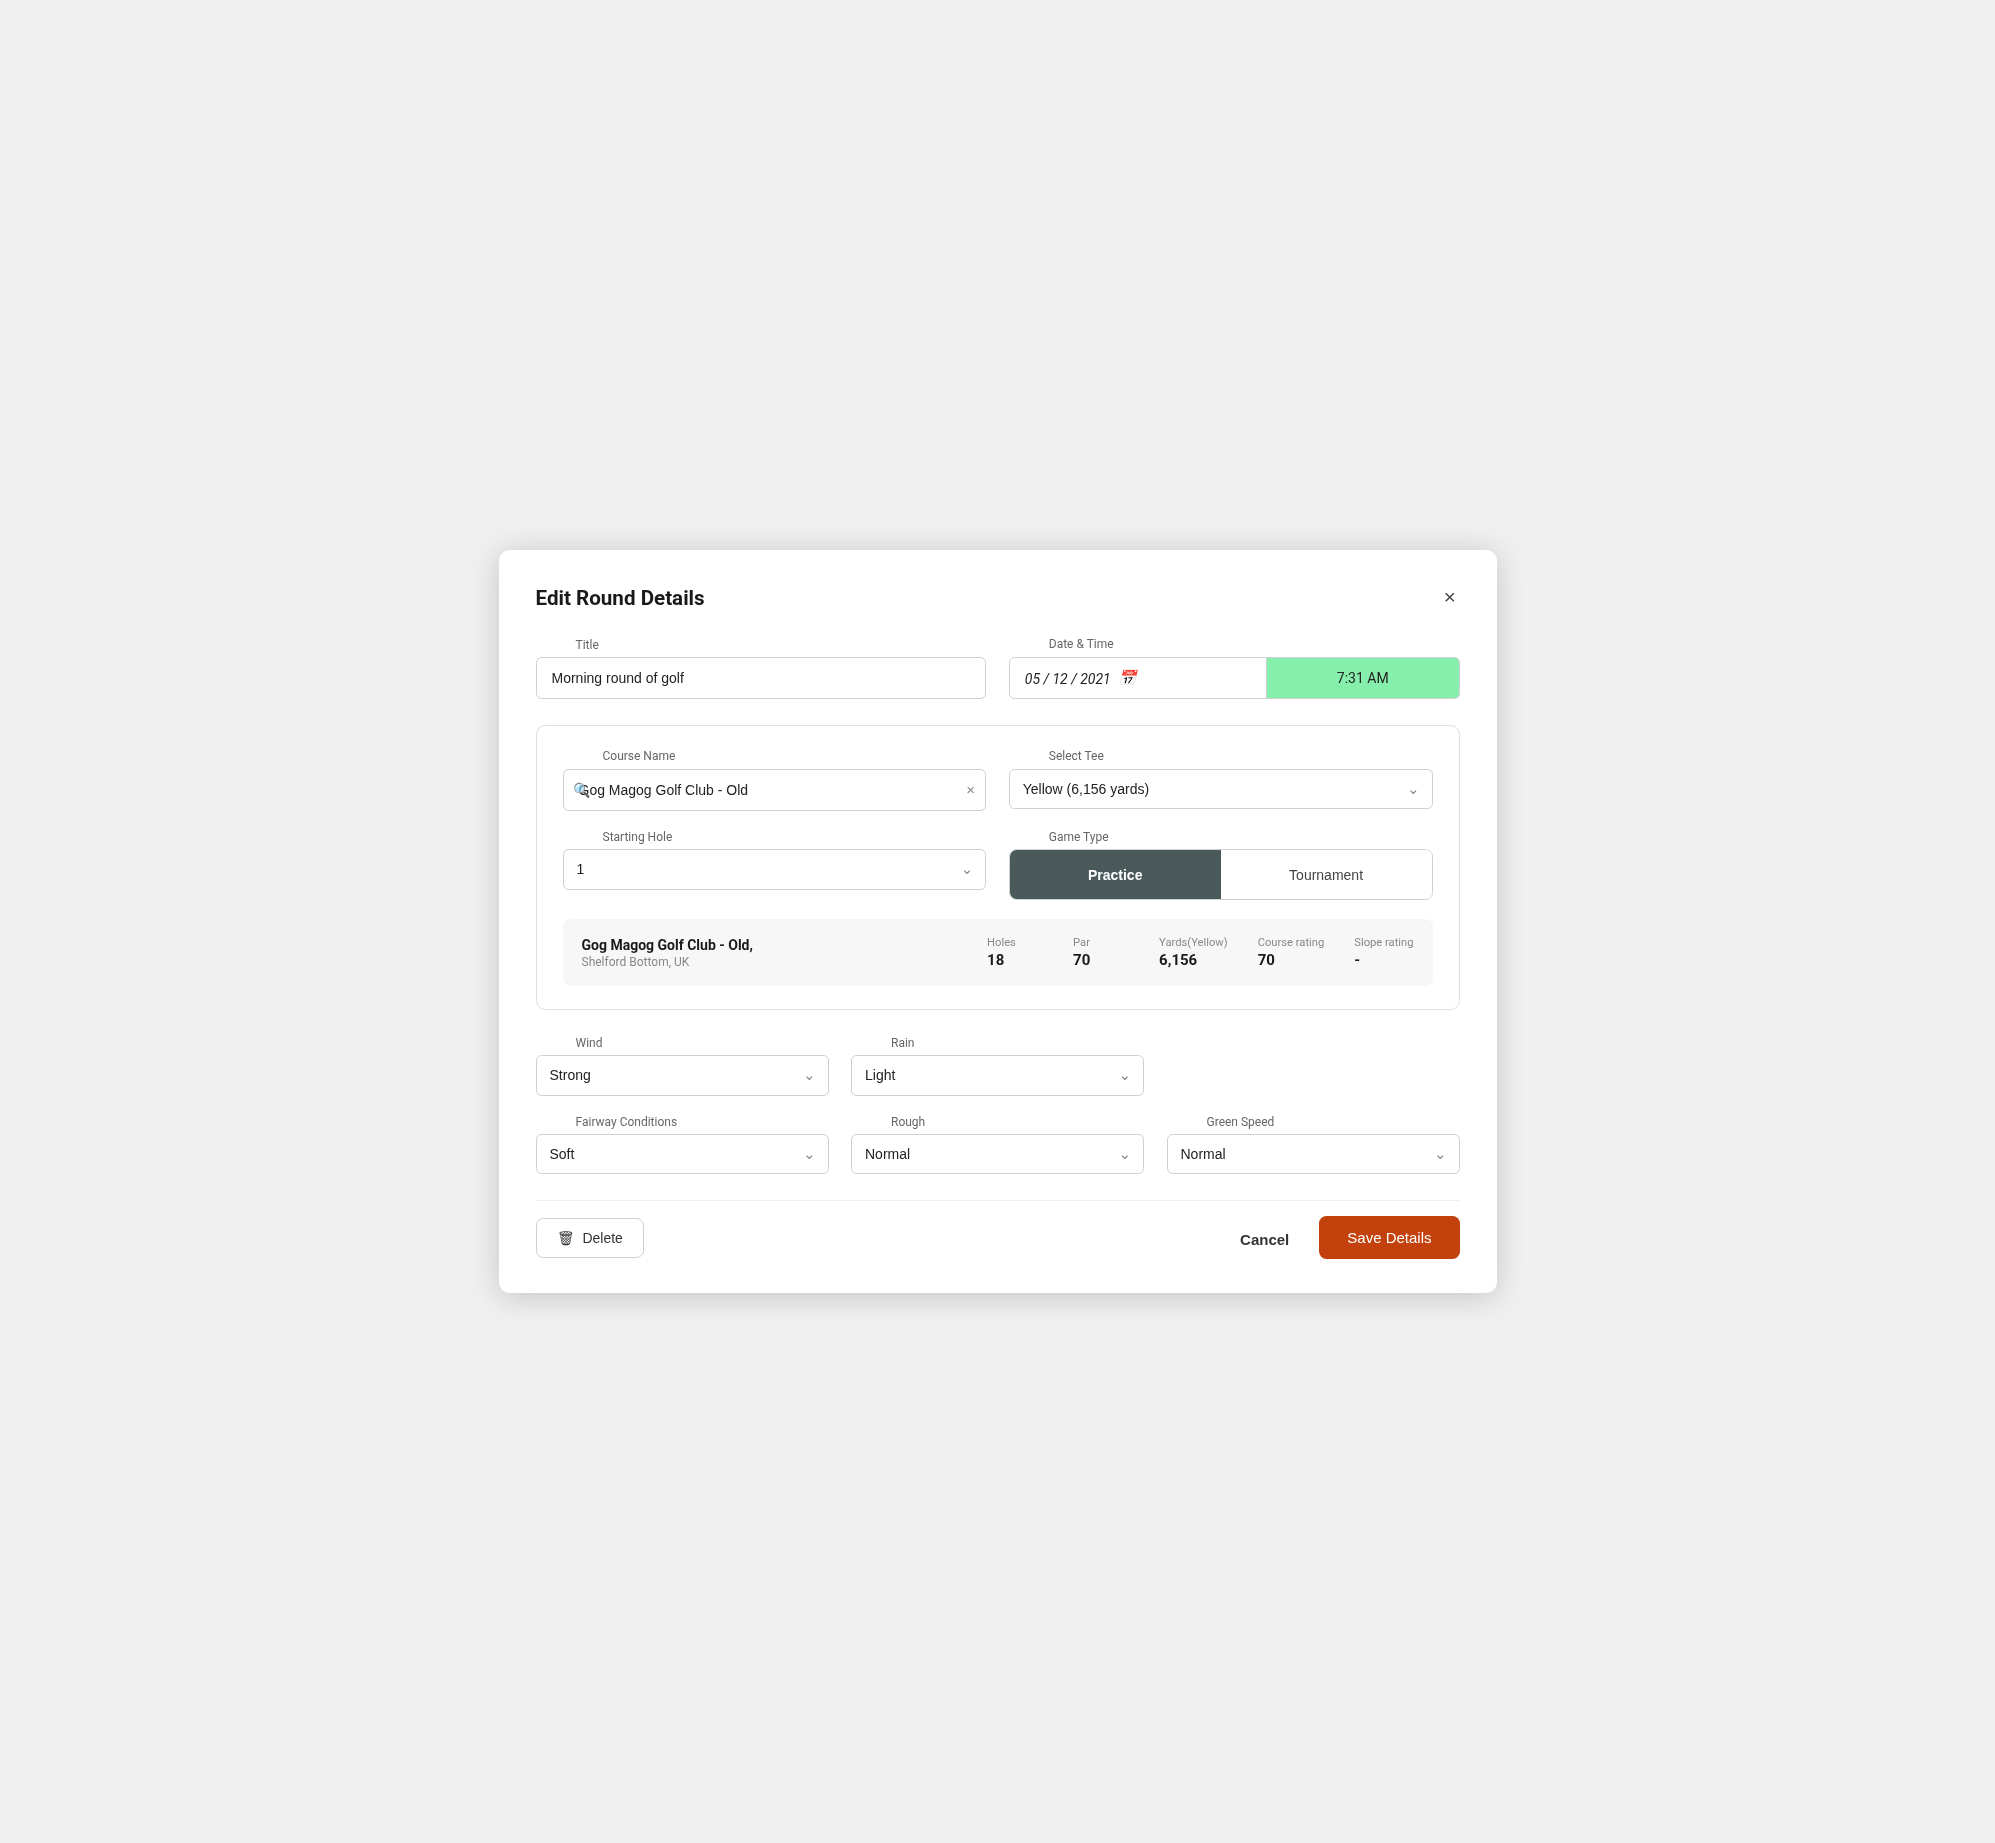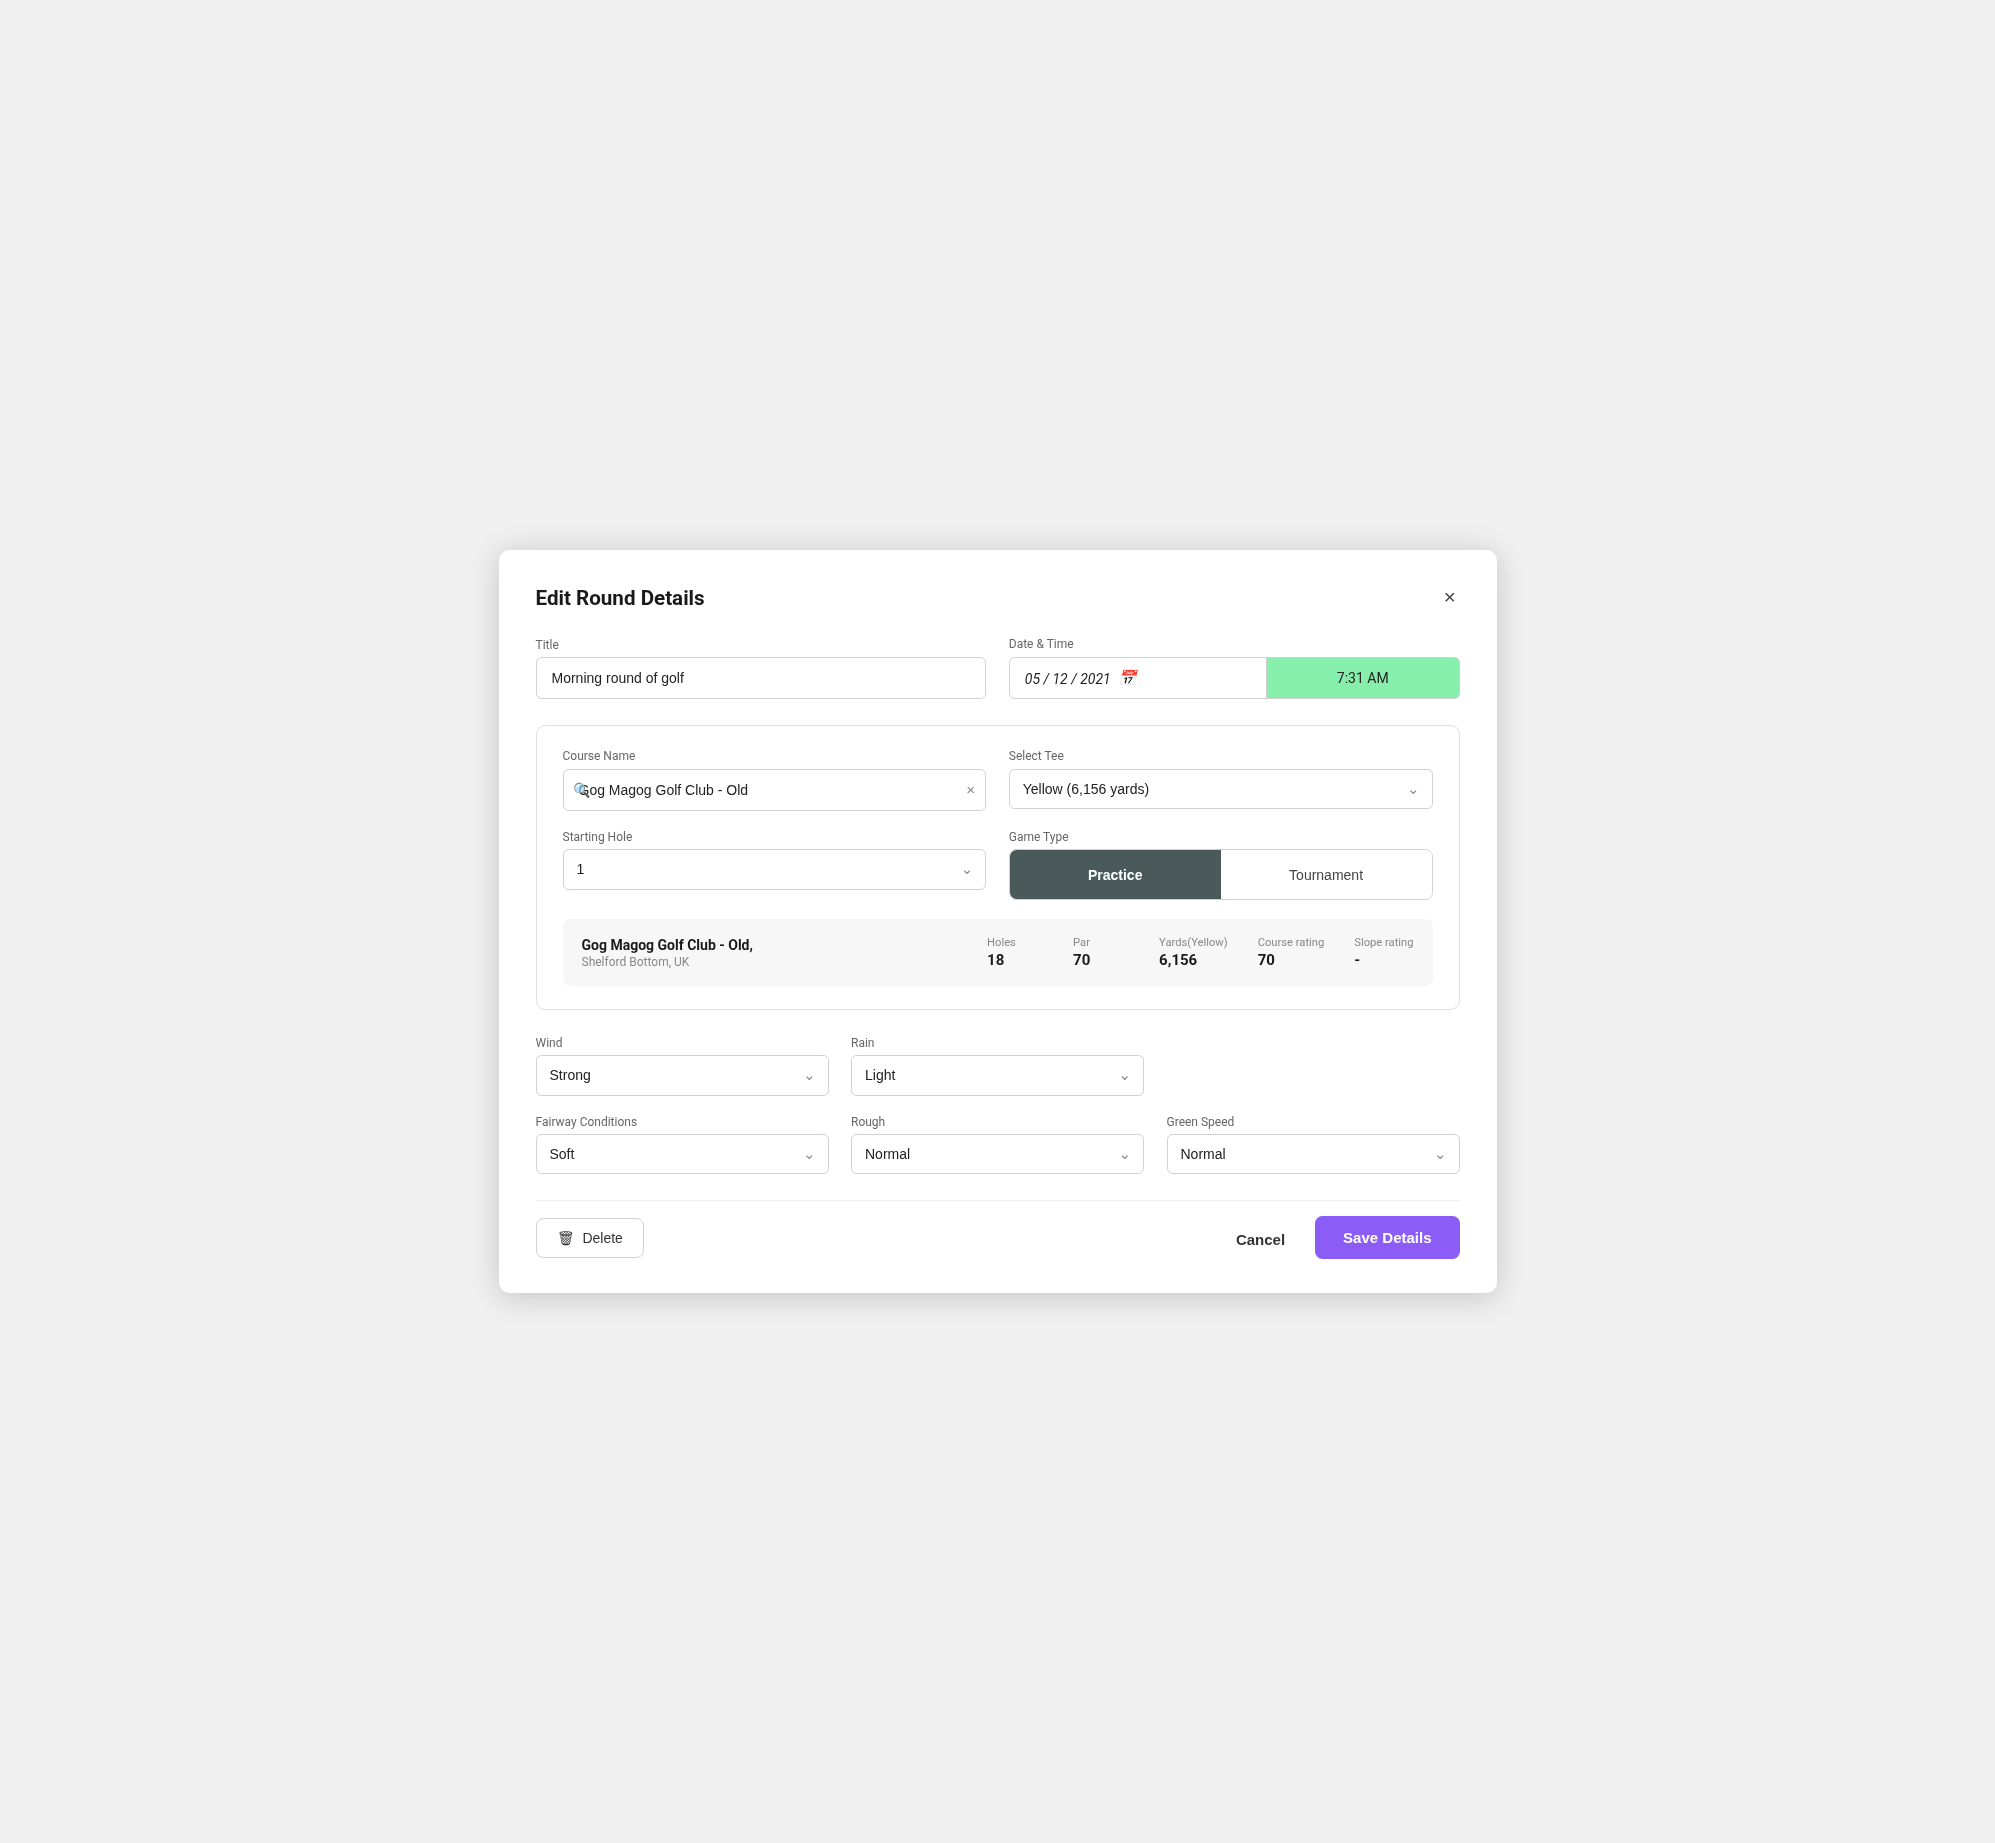--- a/index.html
+++ b/index.html
@@ -49,20 +49,21 @@
     }
     .field-group {
       display: flex;
       flex-direction: column;
       gap: 5.6px;
     }
     .field-label {
       font-size: 12px;
       color: #666;
       font-weight: 400;
+      margin-left: 40px;
     }
     .title-field {
       flex: 1;
     }
     .datetime-field {
       flex: 1;
       display: flex;
       flex-direction: column;
       gap: 5.6px;
     }
@@ -291,27 +292,27 @@
     .cancel-btn {
       background: none;
       border: none;
       font-size: 15px;
       font-weight: 600;
       color: #333;
       cursor: pointer;
       padding: 11.2px 7.5px;
     }
     .save-btn {
-      background: #8b5cf6;
+      background: #c2410c;
       color: #fff;
       border: none;
       border-radius: 7.5px;
       padding: 13px 28px;
       font-size: 15px;
-      font-weight: 700;
+      font-weight: 400;
       cursor: pointer;
     }
   </style>
 </head>
 <body>
 
 <div class="modal">
   <div class="modal-header">
     <span class="modal-title">Edit Round Details</span>
     <button class="close-btn">×</button>

